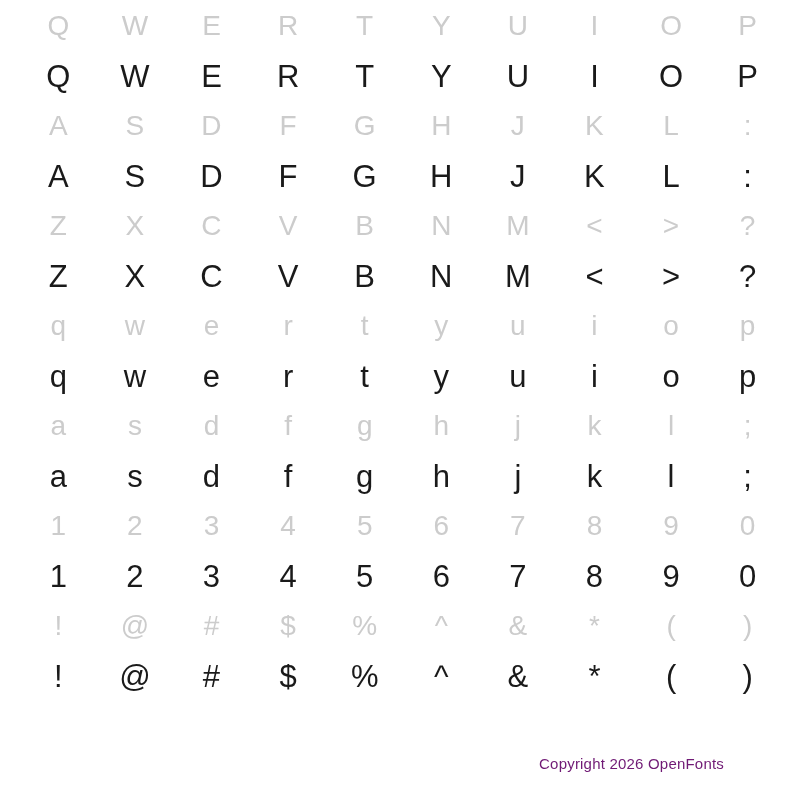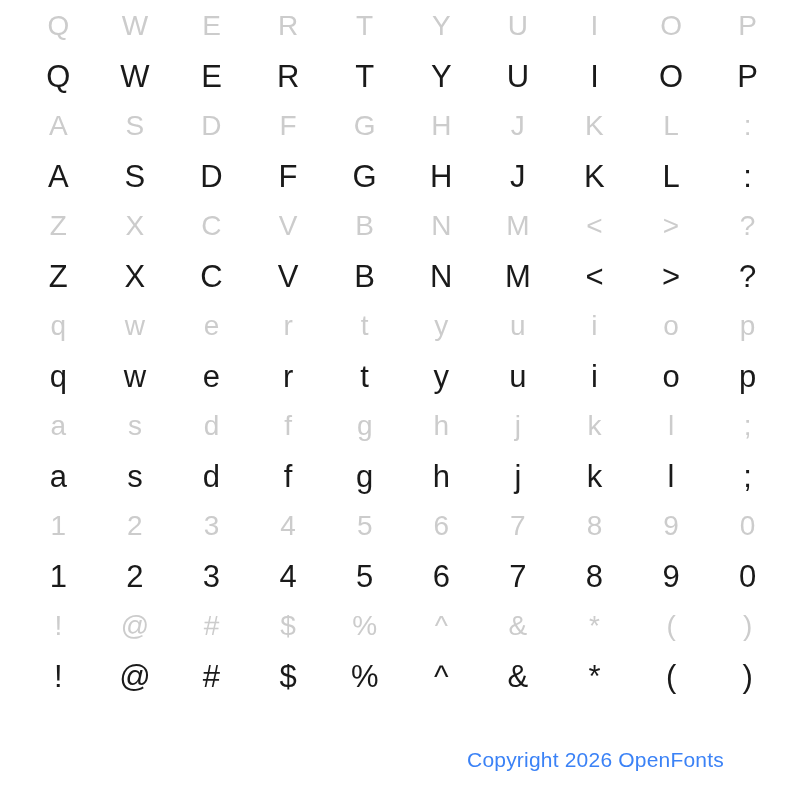--- a/index.html
+++ b/index.html
@@ -59,22 +59,22 @@
   }
   .row.solid .cell {
     font-size: 31px;
     color: #1a1a1a;
   }
   .copyright {
     position: absolute;
     right: 76px;
     bottom: 28px;
     font-family: "Liberation Sans", sans-serif;
-    font-size: 21px;
-    color: #3b82f6;
+    font-size: 15px;
+    color: #701a75;
     letter-spacing: 0.2px;
     white-space: nowrap;
   }
 </style>
 </head>
 <body>
 
 <div id="sheet">
   <div class="specimen-grid">
       <div class="row faint">

